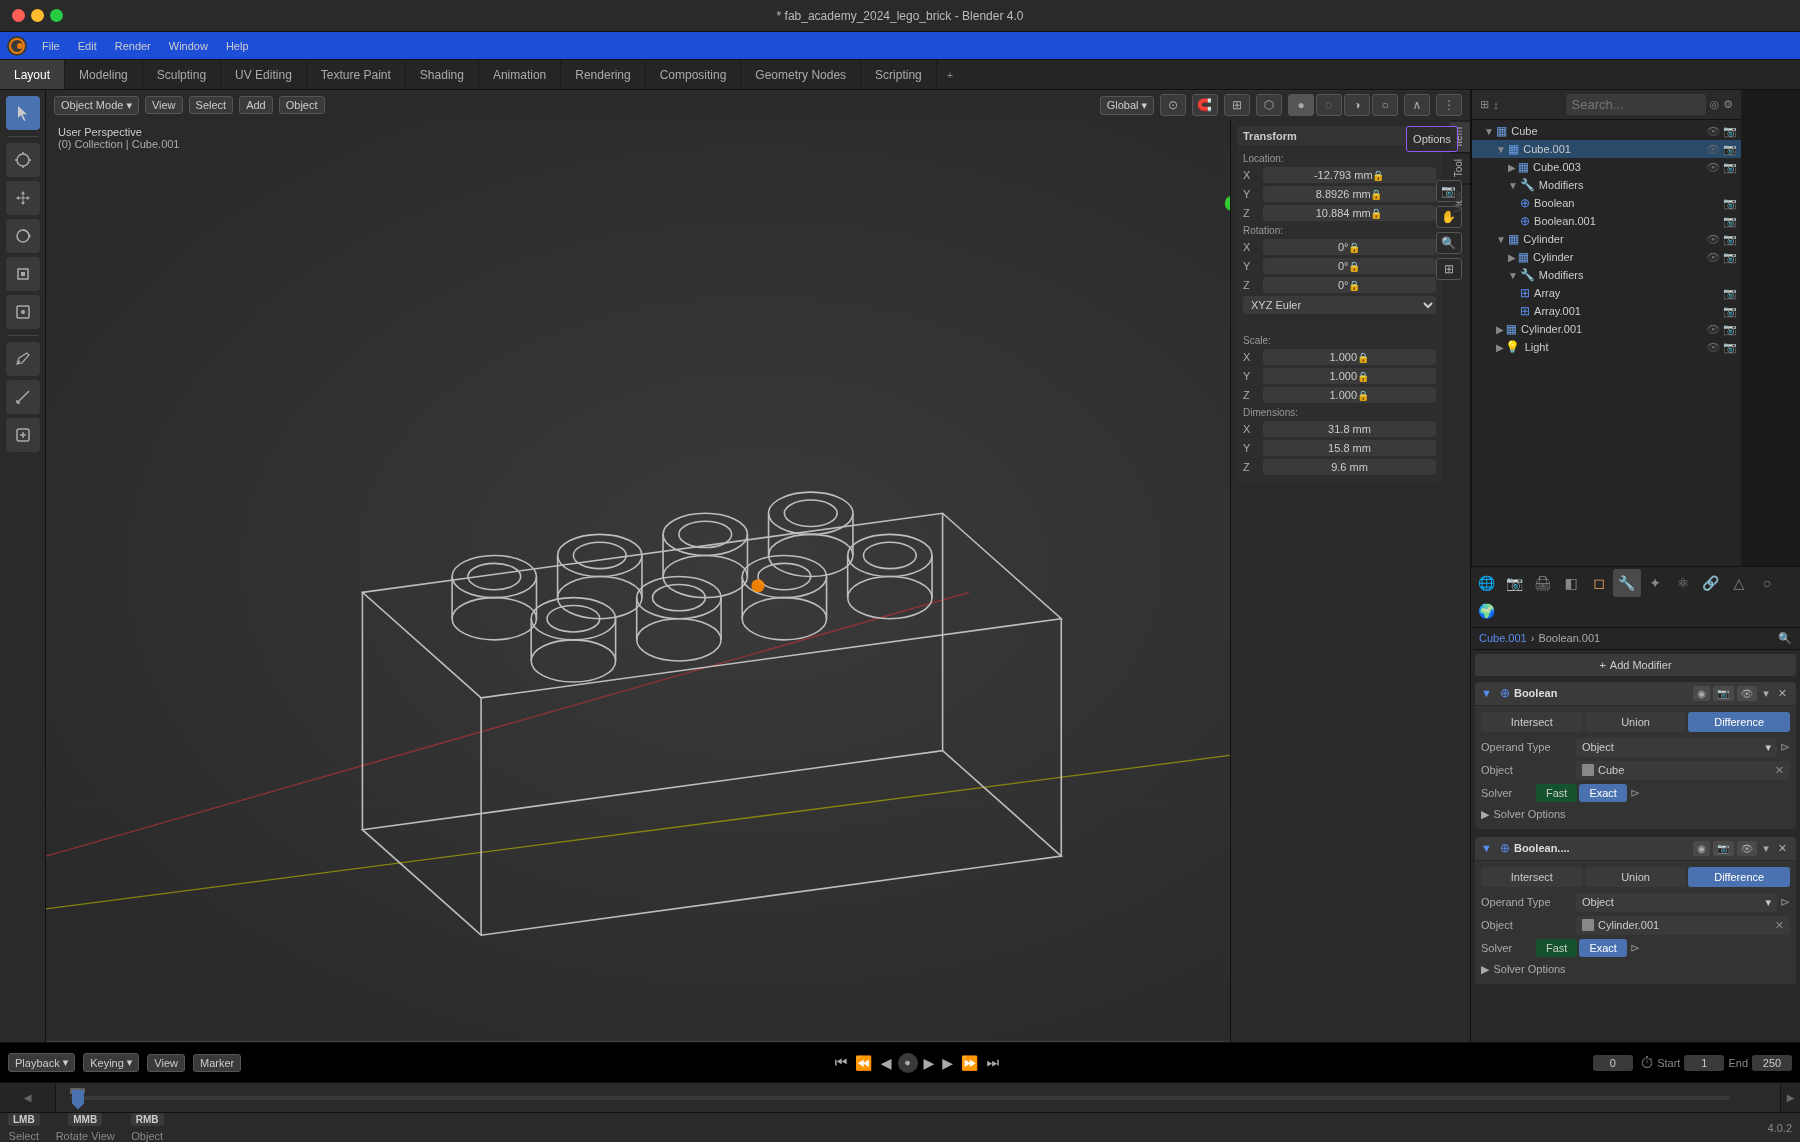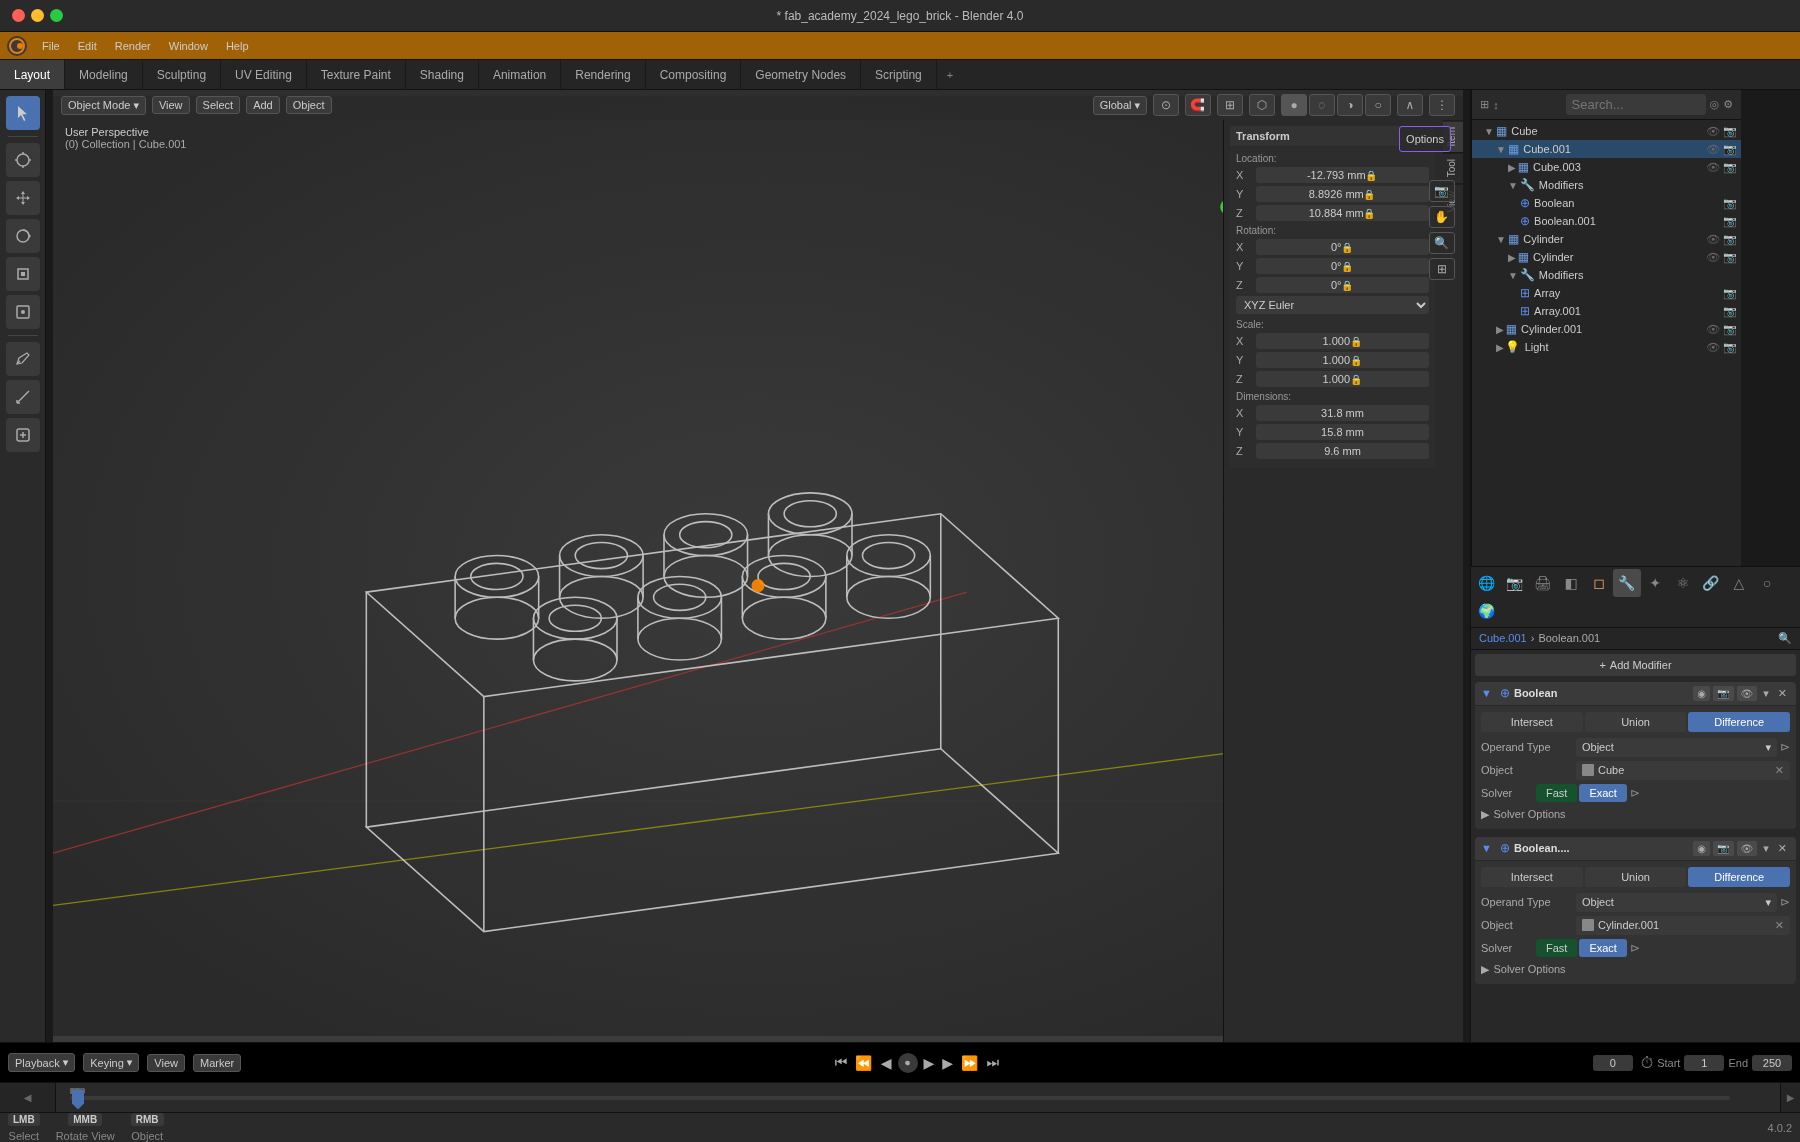--- a/index.html
+++ b/index.html
@@ -8,32 +8,32 @@
     
     #titlebar { background: #2a2a2a; height: 32px; display: flex; align-items: center; justify-content: center; position: relative; border-bottom: 1px solid #111; }
     #titlebar .window-controls { position: absolute; left: 12px; display: flex; gap: 6px; }
     .wc-btn { width: 13px; height: 13px; border-radius: 50%; border: none; cursor: pointer; }
     .wc-close { background: #ff5f57; }
     .wc-min { background: #ffbd2e; }
     .wc-max { background: #28ca41; }
     #titlebar .title { color: #bbb; font-size: 12px; }
 
     
-    #menubar { background: #a16207; height: 28px; display: flex; align-items: center; padding: 0 6px; gap: 2px; border-bottom: 1px solid #111; }
+    #menubar { background: #1d4ed8; height: 28px; display: flex; align-items: center; padding: 0 6px; gap: 2px; border-bottom: 1px solid #111; }
     #menubar .blender-logo { width: 22px; height: 22px; margin-right: 4px; }
     .menu-item { padding: 2px 8px; color: #ccc; cursor: pointer; border-radius: 3px; font-size: 11px; }
 
     
     #workspacebar { background: #252525; height: 30px; display: flex; align-items: center; border-bottom: 1px solid #111; }
     .ws-tab { padding: 4px 14px; color: #aaa; cursor: pointer; font-size: 12px; height: 100%; display: flex; align-items: center; border-right: 1px solid #1a1a1a; }
     .ws-tab.active { background: #3d3d3d; color: #fff; }
     .ws-tab-add { padding: 4px 10px; color: #888; cursor: pointer; }
 
     
-    #main { display: flex; height: calc(1142px - 32px - 28px - 30px - 40px - 30px); gap: 7px; }
+    #main { display: flex; height: calc(1142px - 32px - 28px - 30px - 40px - 30px); }
 
     
     #left-toolbar { width: 46px; background: #2a2a2a; border-right: 1px solid #111; display: flex; flex-direction: column; align-items: center; padding: 6px 0; gap: 4px; }
     .tool-btn { width: 34px; height: 34px; background: #3a3a3a; border-radius: 4px; display: flex; align-items: center; justify-content: center; cursor: pointer; color: #aaa; font-size: 16px; }
     .tool-btn.active { background: #4a72b0; color: #fff; }
     .tool-separator { width: 30px; height: 1px; background: #444; margin: 2px 0; }
 
     
     #viewport { flex: 1; background: #393939; position: relative; overflow: hidden; }
 
@@ -122,21 +122,21 @@
     .scrubber-track { flex: 1; height: 4px; background: #3a3a3a; border-radius: 2px; position: relative; }
     .frame-mark { position: absolute; color: #666; font-size: 9px; }
 
     #status-bar { height: 30px; background: #2a2a2a; border-top: 1px solid #111; display: flex; align-items: center; padding: 0 8px; gap: 16px; font-size: 11px; color: #888; }
     .status-item { display: flex; align-items: center; gap: 4px; flex-direction: column; }
     .status-key { background: #3a3a3a; border-radius: 3px; padding: 1px 5px; color: #ccc; font-size: 10px; font-weight: bold; }
     .npanel-row { display: flex; align-items: center; margin-bottom: 3px; }
     .npanel-label { width: 20px; color: #aaa; font-size: 11px; }
     .npanel-field { flex: 1; background: #3a3a3a; border-radius: 3px; padding: 2px 6px; color: #ccc; font-size: 11px; display: flex; align-items: center; justify-content: center; }
     .npanel-icon { color: #666; font-size: 10px; cursor: pointer; }
-    .npanel-select { background: #3a3a3a; border: none; border-radius: 3px; padding: 2px 4px; color: #ccc; font-size: 11px; width: 100%; margin-bottom: 3px; cursor: pointer; }
+    .npanel-select { background: #3a3a3a; border: none; border-radius: 3px; padding: 2px 4px; color: #ccc; font-size: 11px; width: 100%; margin-bottom: 19px; cursor: pointer; }
 
     
     .tab-scene { color: #8ab4e8; }
     .tab-object { color: #f4a460; }
     .tab-modifier { color: #5b8df0; }
   </style>
 </head>
 <body>
 
 <div id="titlebar">

